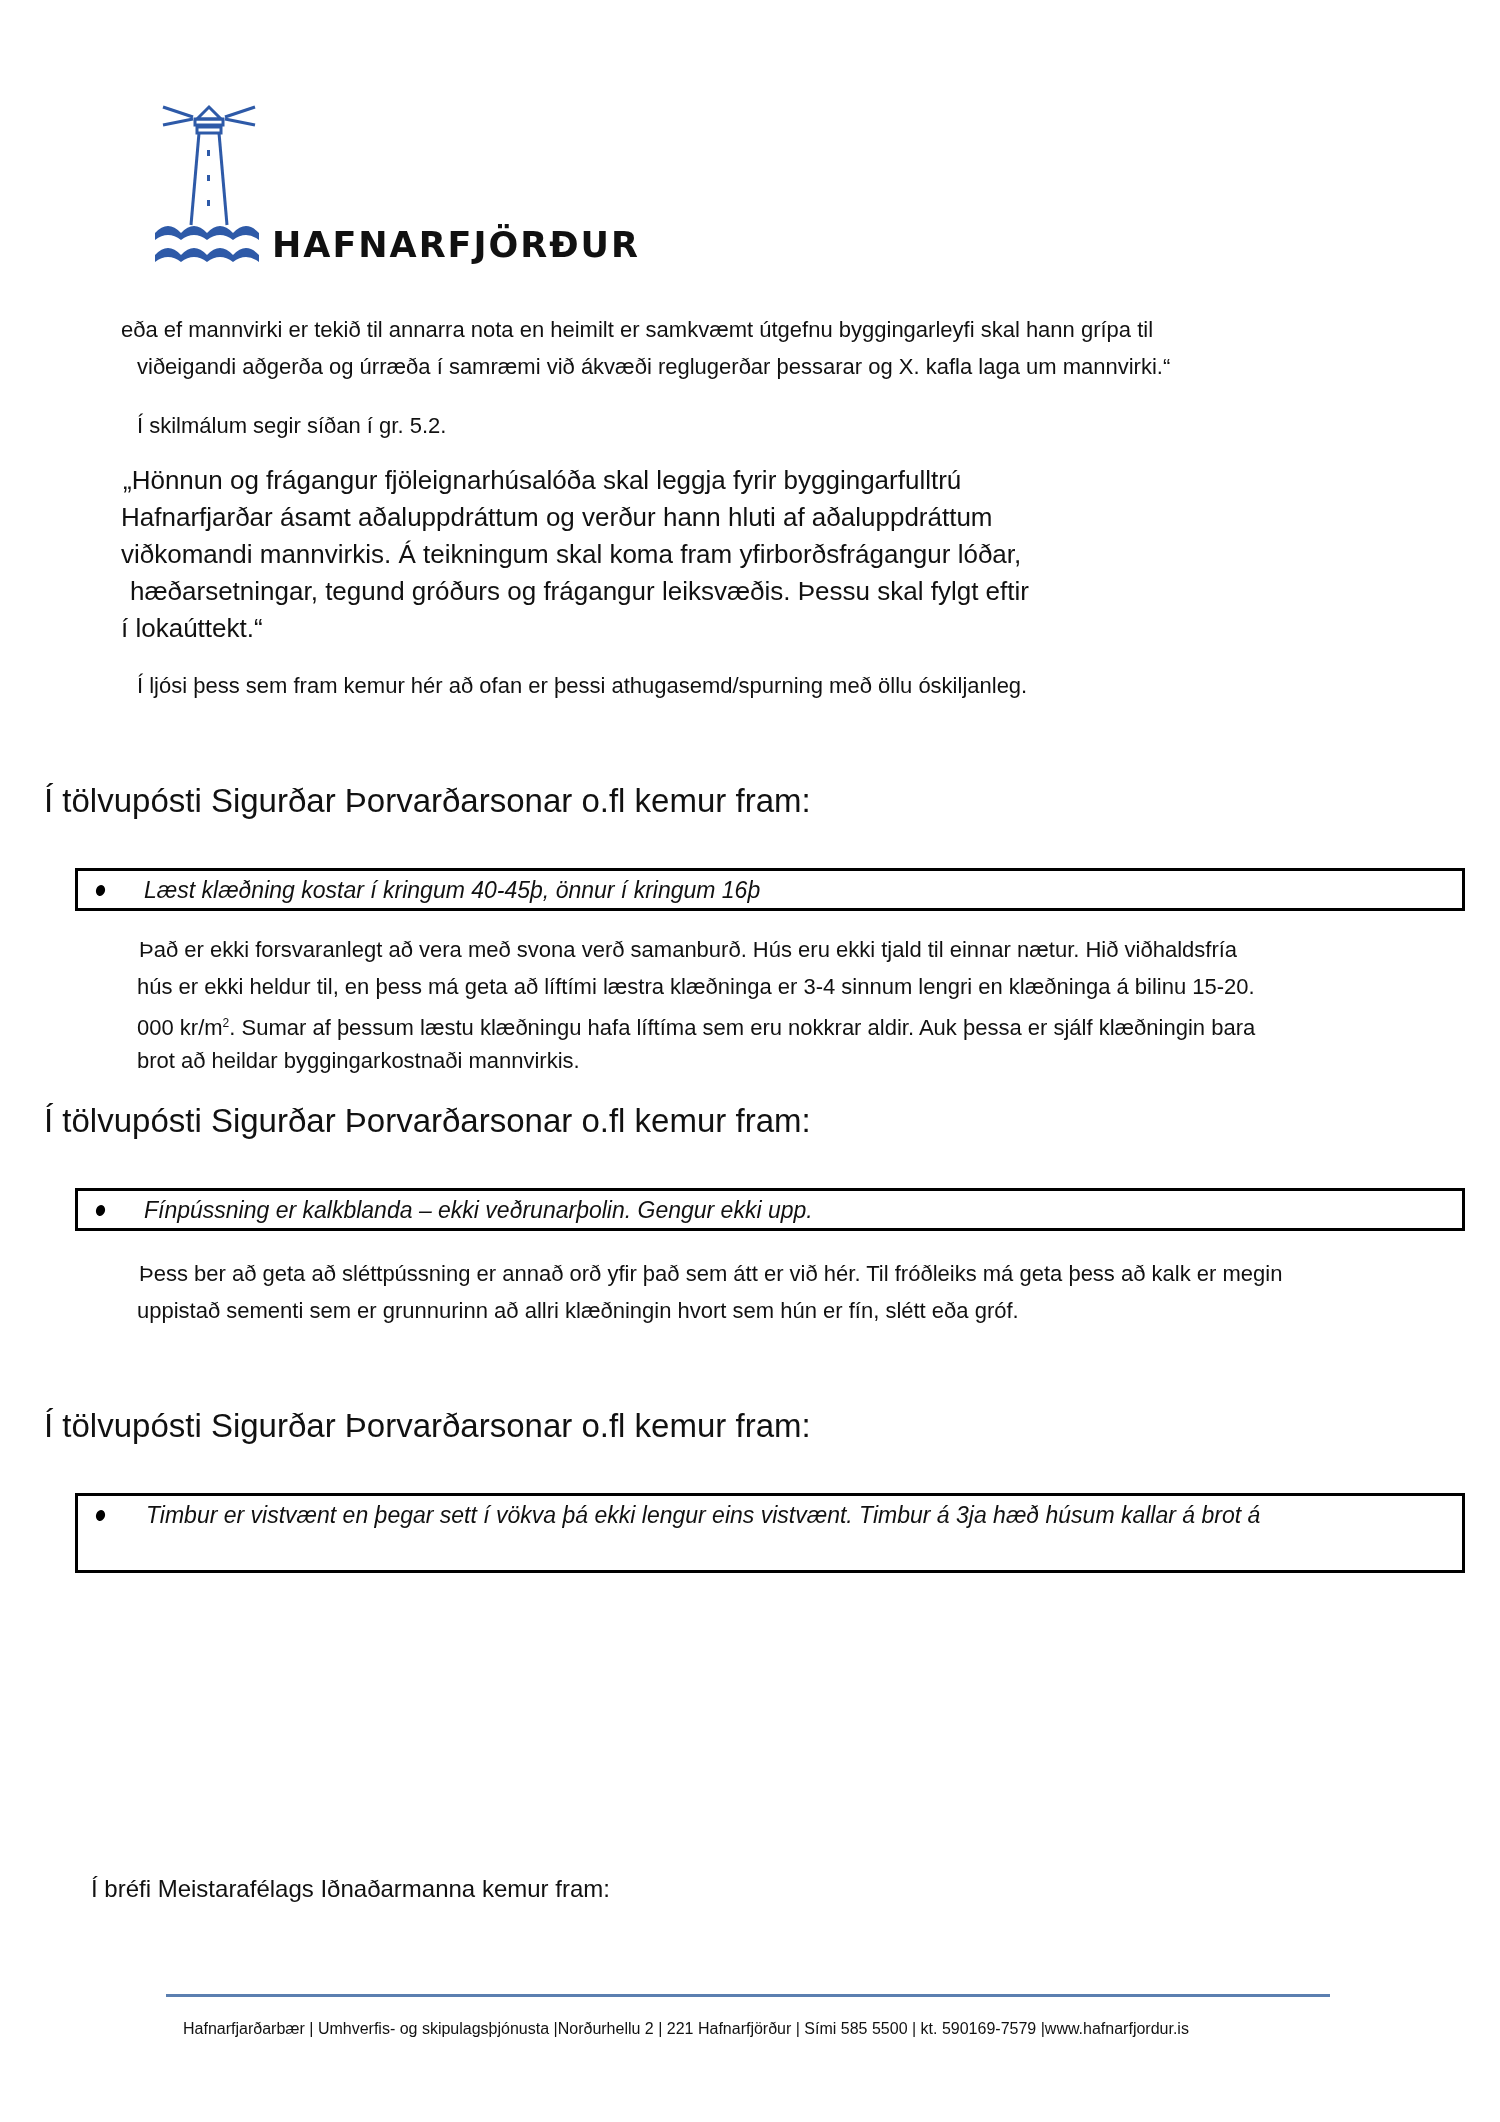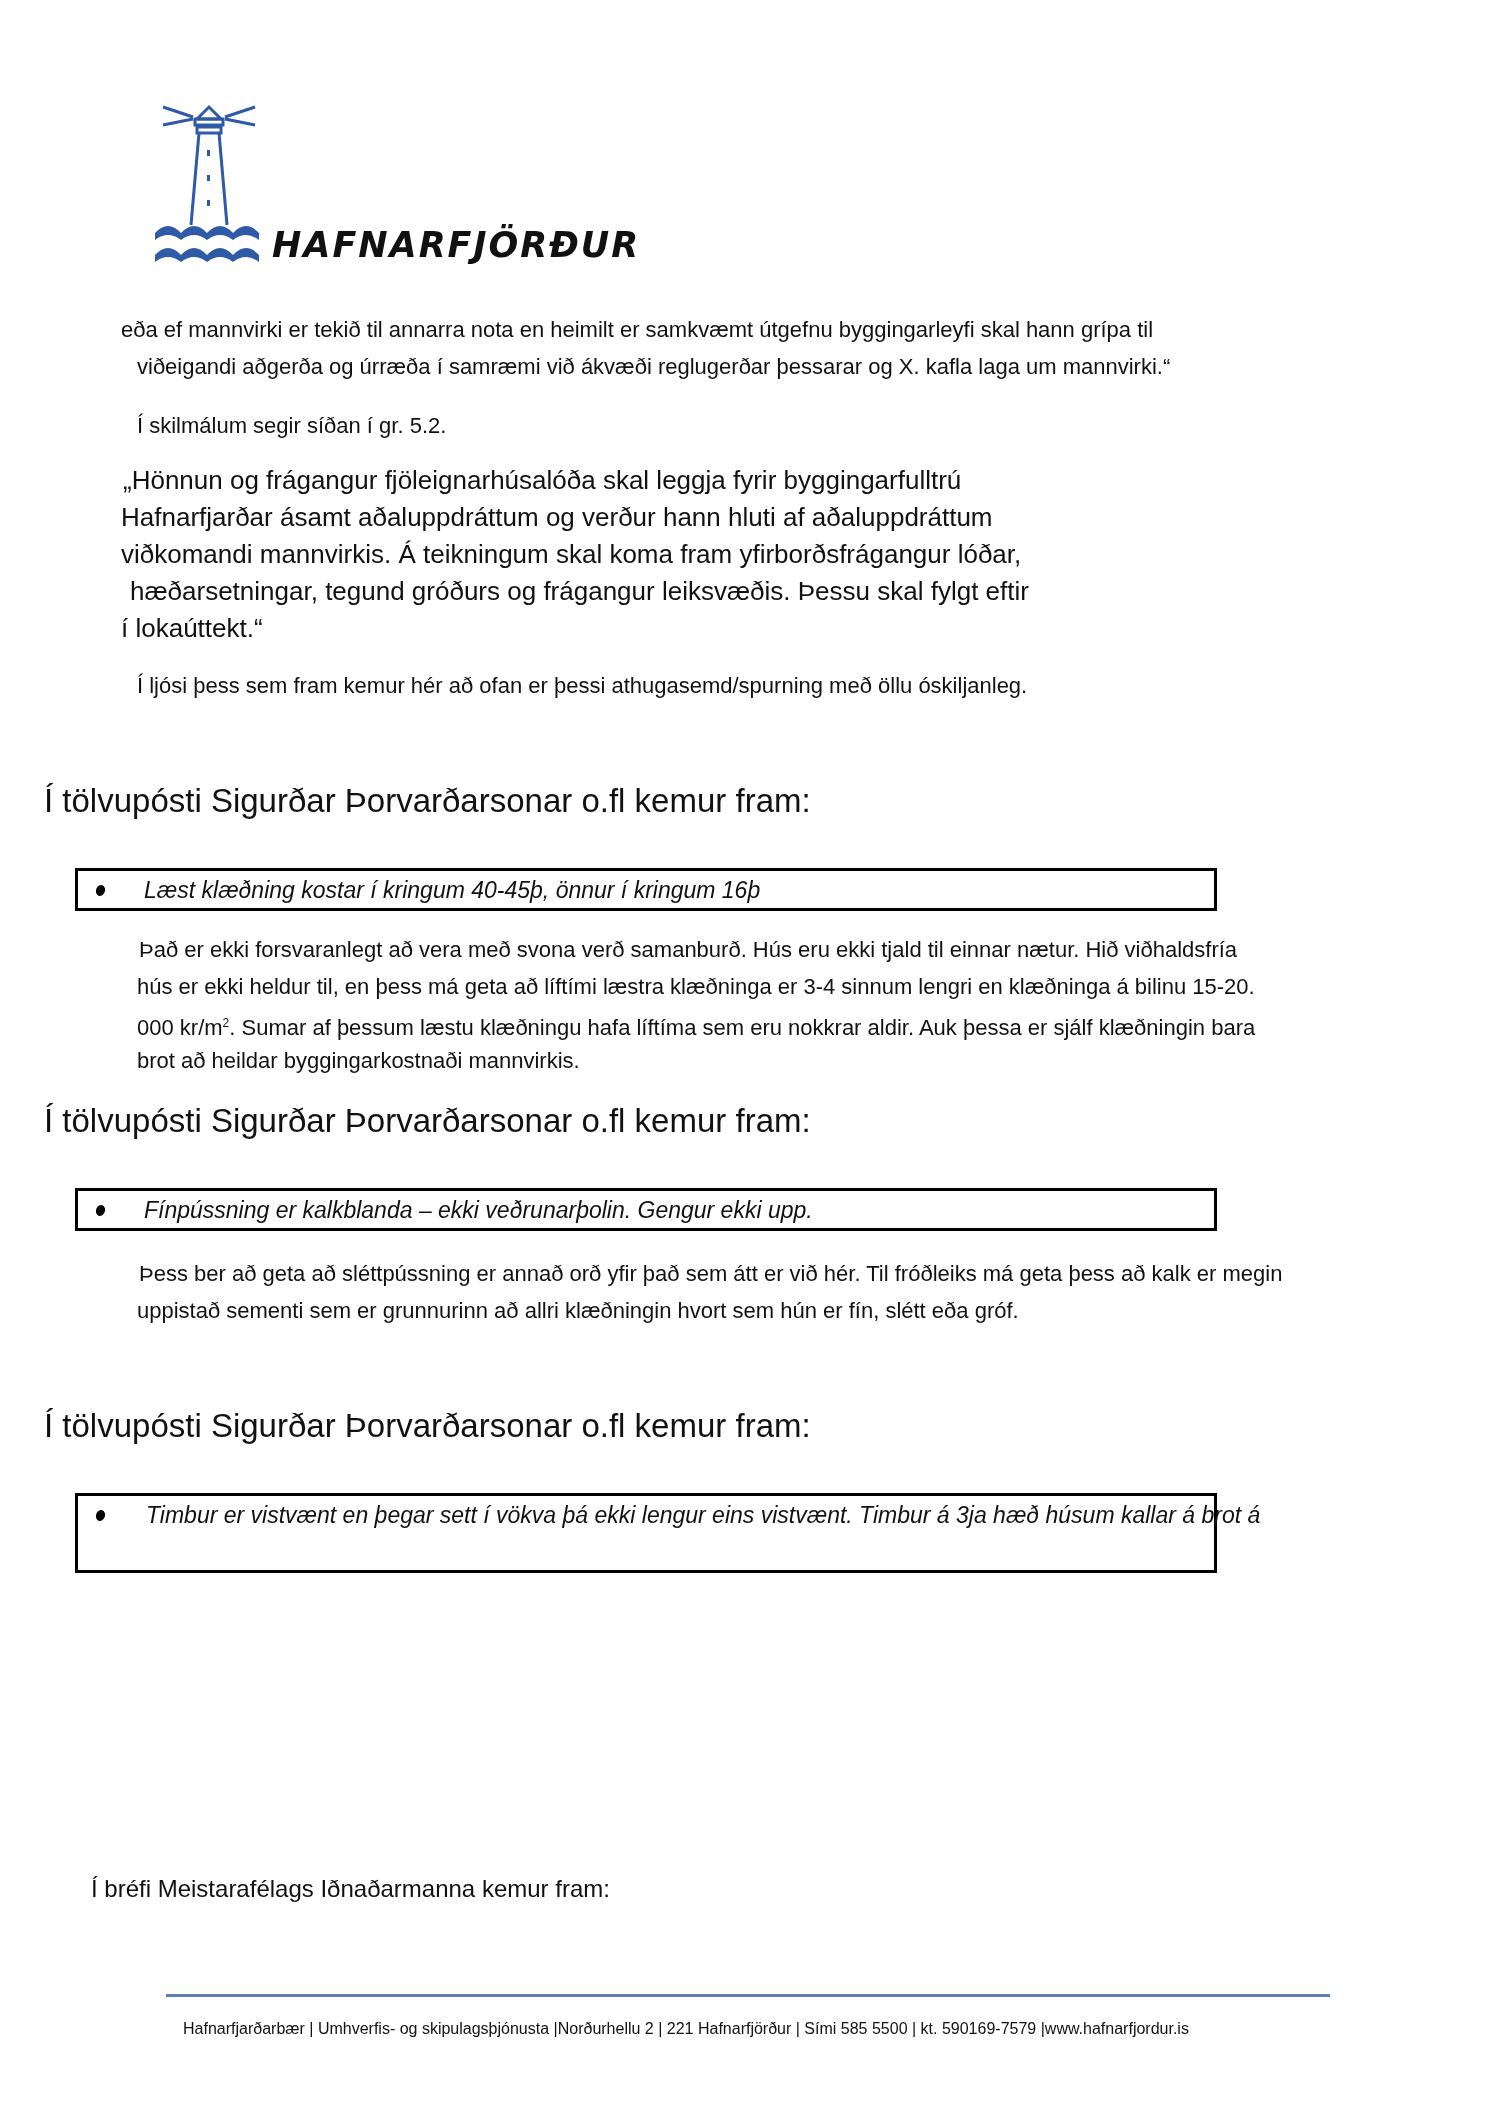--- a/index.html
+++ b/index.html
@@ -1,26 +1,26 @@
 <!DOCTYPE html>
 <html><head>
 <meta charset="utf-8">
 <style>
   html, body { margin: 0; padding: 0; background: #ffffff; }
   body { width: 1500px; height: 2122px; position: relative; overflow: hidden;
          font-family: "Liberation Sans", "DejaVu Sans", sans-serif; color: #111; }
   .abs { position: absolute; }
-  .logo { left: 155px; top: 95px; width: 500px; height: 180px; font-style: italic; }
+  .logo { left: 155px; top: 95px; width: 500px; height: 180px; }
   .logo svg { position: absolute; left: 0; top: 0; }
   .logo-text { position: absolute; left: 117px; top: 130px; font-family: "DejaVu Sans", sans-serif;
                font-weight: bold; font-size: 35px; letter-spacing: 2px; color: #111; white-space: nowrap; }
   .p { font-size: 22px; line-height: 35px; white-space: nowrap; }
   .quote { font-size: 26px; line-height: 37px; white-space: nowrap; }
   .heading { font-size: 33px; white-space: nowrap; }
-  .box { left: 75px; width: 1142px; border: 3px solid #000; box-sizing: border-box; background: #fff; }
+  .box { left: 75px; width: 1390px; border: 3px solid #000; box-sizing: border-box; background: #fff; }
   .box .bullet { position: absolute; left: 18px; width: 9px; height: 11px; border-radius: 50%; background: #000; transform: rotate(20deg); }
   .box .txt { position: absolute; left: 65px; font-style: italic; font-size: 23px; line-height: 35px; white-space: nowrap; }
   .footer-line { left: 166px; top: 1994px; width: 1164px; height: 3px; background: #5b7fb0; }
   .footer { left: 183px; top: 2020px; font-size: 16px; white-space: nowrap; color: #111; }
   sup { font-size: 12px; }
 </style>
 </head>
 <body>
 
 <div class="abs logo">

